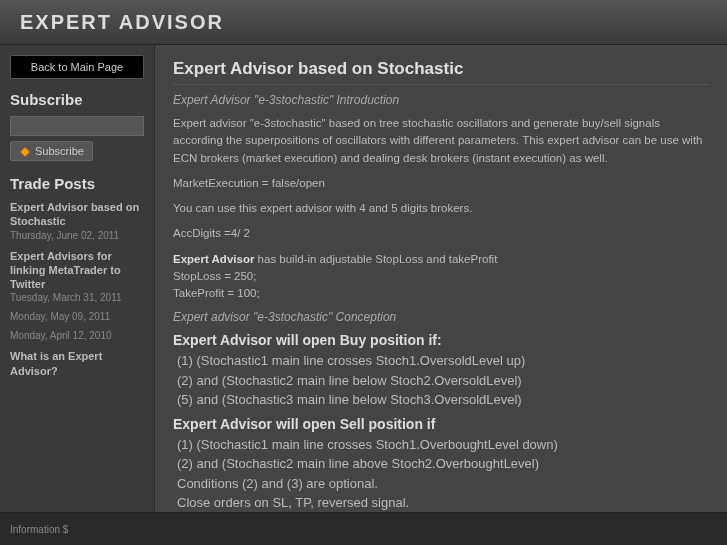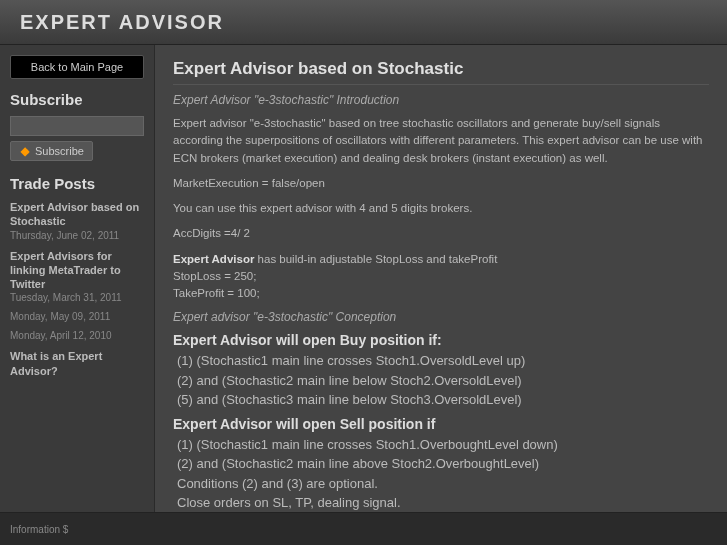--- a/index.html
+++ b/index.html
@@ -274,21 +274,21 @@
       <li>(1) (Stochastic1 main line crosses Stoch1.OversoldLevel up)</li>
       <li>(2) and (Stochastic2 main line below Stoch2.OversoldLevel)</li>
       <li>(5) and (Stochastic3 main line below Stoch3.OversoldLevel)</li>
     </ul>
 
     <div class="buy-sell-heading">Expert Advisor will open Sell position if</div>
     <ul class="conditions-list">
       <li>(1) (Stochastic1 main line crosses Stoch1.OverboughtLevel down)</li>
       <li>(2) and (Stochastic2 main line above Stoch2.OverboughtLevel)</li>
       <li>Conditions (2) and (3) are optional.</li>
-      <li>Close orders on SL, TP, dealing signal.</li>
+      <li>Close orders on SL, TP, reversed signal.</li>
     </ul>
 
   </div>
 
 </div>
 
 <div id="footer">
   <span>Information $</span>
 </div>
 

